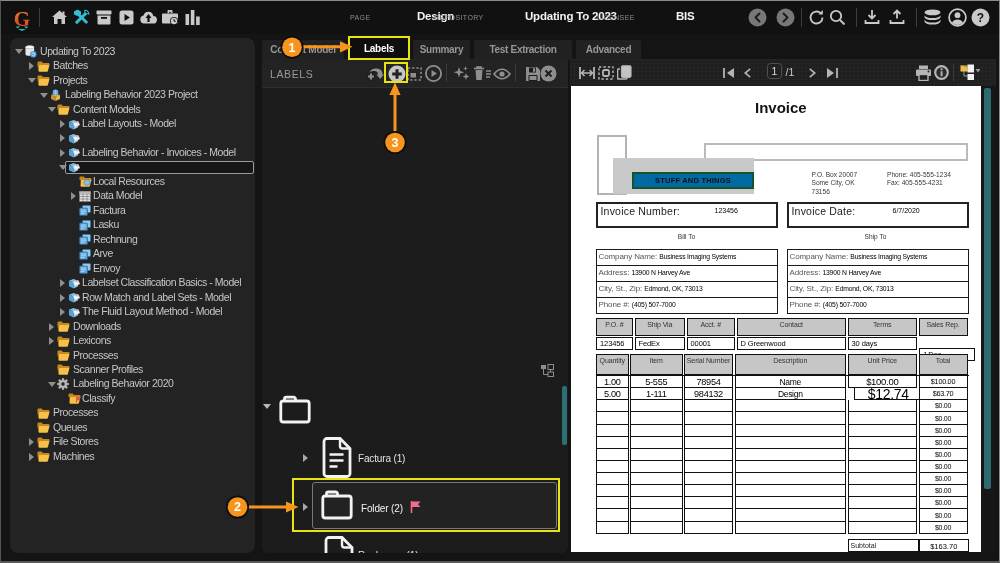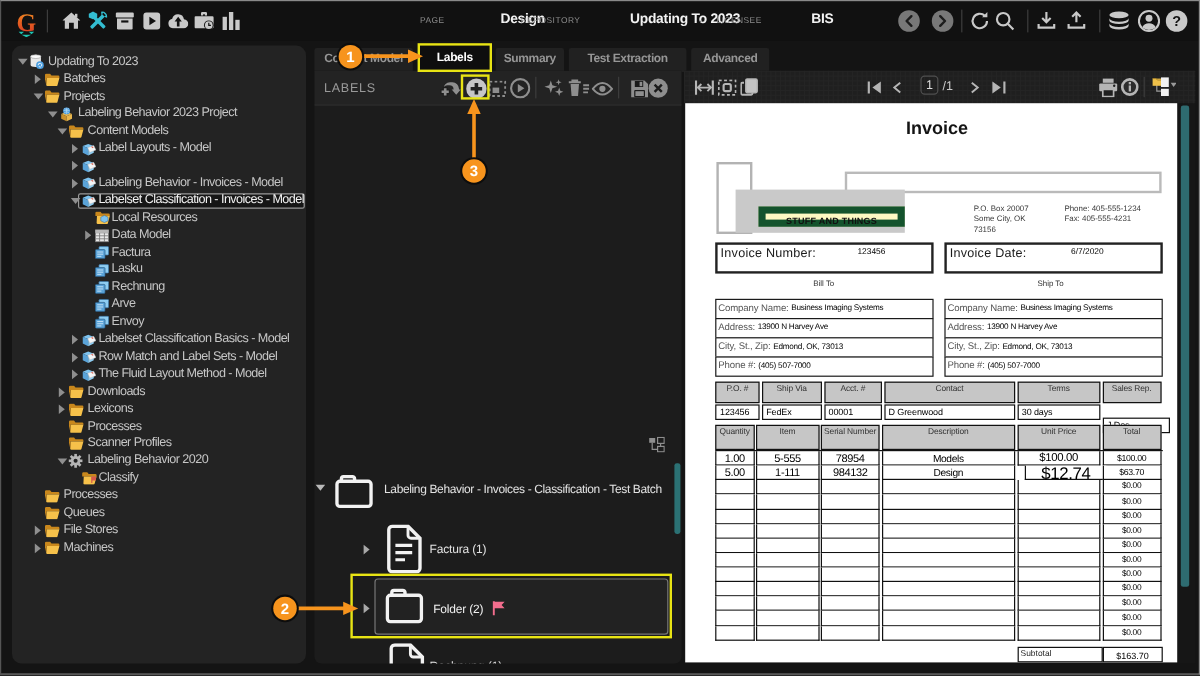--- a/index.html
+++ b/index.html
@@ -209,21 +209,20 @@
 <div class="trow" style="left:72px;top:107.9px;color:#c6c6c6">Labeling Behavior - Invoices - Model</div>
 <div class="selbox" style="left:55px;top:122.9px;width:189px;height:13px"></div>
 <div class="tarr arr-d" style="left:49px;top:126.9px"></div>
 <svg class="abs" style="left:58px;top:123.9px" width="12" height="11" viewBox="0 0 13 12">
 <path d="M1 3 l5-2 5 2 -5 2 Z" fill="#7ec3ef"></path>
 <path d="M1 3 v6 l5 2.5 v-6.5 Z" fill="#5aa3d8"></path>
 <path d="M11 3 v6 l-5 2.5 v-6.5 Z" fill="#8ecdf2"></path>
 <path d="M5.5 4.5 l5.5-2 2 4 -5.5 2.2 Z" fill="#f5f5f5" stroke="#bbb" stroke-width="0.4"></path>
 <path d="M9 3.5 l1.5 1" stroke="#d85a4a" stroke-width="1"></path>
     </svg>
-<div class="trow" style="left:72px;top:122.4px;color:#f2f2f2">Labelset Classification - Invoices - Model</div>
 <svg class="abs" style="left:69px;top:138.3px" width="13" height="11" viewBox="0 0 13 11">
 <path d="M0.5 1.5 a1 1 0 0 1 1-1 h3.2 l1.2 1.5 h5.6 a1 1 0 0 1 1 1 v1 h-12 Z" fill="#c8871c"></path>
 <path d="M1.8 4 h10.7 l-1.6 6 a1 1 0 0 1 -1 0.7 h-7.4 a1 1 0 0 1 -1 -0.8 Z" fill="#f6c14a"></path>
 <path d="M5 5 l3-1.5 3 1.5 0 3 -3 1.5 -3-1.5 Z" fill="#7ec3ef" stroke="#3a77a8" stroke-width="0.5"></path>
     </svg>
 <div class="trow" style="left:83px;top:136.8px;color:#c6c6c6">Local Resources</div>
 <div class="tarr arr-r" style="left:61px;top:154.3px"></div>
 <svg class="abs" style="left:69px;top:152.8px" width="12" height="11" viewBox="0 0 12 11">
 <rect x="0.5" y="0.5" width="11" height="10" fill="#e8e8e8" stroke="#777" stroke-width="0.7"></rect>
 <path d="M0.5 3 h11 M0.5 5.5 h11 M0.5 8 h11 M4 3 v7.5 M8 3 v7.5" stroke="#777" stroke-width="0.7"></path>
@@ -420,21 +419,20 @@
 <rect x="1" y="1" width="5" height="4" fill="#8e8e8e"></rect>
       <rect x="8" y="0.5" width="5.5" height="5" fill="none" stroke="#8e8e8e" stroke-width="1"></rect>
 <rect x="8" y="8" width="5.5" height="4.5" fill="none" stroke="#8e8e8e" stroke-width="1"></rect>
 <path d="M3.5 5 v5.5 h4.5 M10.5 5.5 v2.5" stroke="#8e8e8e" stroke-width="1" fill="none"></path>
     </svg>
 <svg class="ic" style="left:17px;top:336px" width="32" height="29" viewBox="0 0 32 29">
 <rect x="1.8" y="6" width="28.4" height="21" rx="2.5" fill="none" stroke="#f2f2f2" stroke-width="2.8"></rect>
 <path d="M5.5 6 v-2 a1.8 1.8 0 0 1 1.8 -1.8 h7.4 a1.8 1.8 0 0 1 1.8 1.8 v2" fill="none" stroke="#f2f2f2" stroke-width="2.8"></path>
     </svg>
 <div class="tarr arr-d" style="left:1px;top:345px;border-top-color:#b9b9b9"></div>
-<div class="abs" style="left:58px;top:344px;font-size:10px;letter-spacing:-0.3px;color:#e2e2e2;white-space:nowrap">Labeling Behavior - Invoices - Classification - Test Batch</div>
 <svg class="ic" style="left:59px;top:378px" width="31" height="41" viewBox="0 0 31 41">
 <path d="M6 1.5 h13 l10 10 v25 a3 3 0 0 1 -3 3 h-20 a3 3 0 0 1 -3 -3 v-32 a3 3 0 0 1 3 -3 Z" fill="none" stroke="#f2f2f2" stroke-width="2.8"></path>
 <path d="M19 1.5 v7.5 a2.5 2.5 0 0 0 2.5 2.5 h7.5" fill="none" stroke="#f2f2f2" stroke-width="2.4"></path>
 <path d="M8.5 17.5 h14 M8.5 23.5 h14 M8.5 29.5 h8" stroke="#f2f2f2" stroke-width="2.6"></path>
     </svg>
 <div class="tarr arr-r" style="left:41px;top:395px;border-left-color:#a8a8a8"></div>
 <div class="abs" style="left:96px;top:393.5px;font-size:10px;letter-spacing:-0.15px;color:#e2e2e2;white-space:nowrap">Factura (1)</div>
 <div class="abs" style="left:50px;top:423px;width:245px;height:47px;border:1px solid #777;border-radius:3px;background:#222"></div>
 <div class="ybox" style="left:30px;top:419px;width:268px;height:54px"></div>
 <svg class="ic" style="left:59px;top:430px" width="32" height="31" viewBox="0 0 32 31">
@@ -502,21 +500,21 @@
 <path d="M0.5 1.5 h3 l1 1.2 h3" fill="none" stroke="#a8832a" stroke-width="0.8"></path>
 <rect x="7.5" y="0.5" width="6.5" height="8" fill="#f2f2f2"></rect>
 <rect x="7.5" y="10" width="6.5" height="6" fill="#f2f2f2"></rect>
 <path d="M15.5 5 l2.5 3.5 2.5-3.5 Z" fill="#9a9a9a"></path>
     </svg>
     <div id="doc">
       <div class="abs" style="left:184.5px;top:13px;font-size:15px;font-weight:bold;color:#141414">Invoice</div>
 <div class="abs" style="left:26px;top:49px;width:30px;height:60px;border:2px solid #b3b3b3"></div>
 <div class="abs" style="left:133px;top:57px;width:264px;height:18px;border:2px solid #bababa"></div>
 <div class="abs" style="left:42px;top:72px;width:141px;height:36px;background:#c9c9c9"></div>
-<div class="abs" style="left:61.5px;top:85.5px;width:122px;height:17px;background:#fef9c3;border:6px solid #14532d;font-size:7.5px;font-weight:bold;color:#111;text-align:center;line-height:13px;letter-spacing:0.2px">STUFF AND THINGS</div>
+<div class="abs" style="left:61.5px;top:85.5px;width:122px;height:17px;background:#0369a1;border:2px solid #14532d;font-size:7.5px;font-weight:bold;color:#111;text-align:center;line-height:13px;letter-spacing:0.2px">STUFF AND THINGS</div>
 <div class="abs" style="left:241px;top:84.5px;font-size:6.6px;color:#383838;line-height:8.6px">P.O. Box 20007<br>Some City, OK<br>73156</div>
 <div class="abs" style="left:316.5px;top:84.5px;font-size:6.6px;color:#383838;line-height:8.6px">Phone: 405-555-1234<br>Fax: 405-555-4231</div>
 <div class="abs" style="left:25px;top:116px;width:182px;height:26px;border:2px solid #222"></div>
 <div class="abs" style="left:30px;top:119px;font-size:10.5px;color:#1a1a1a;letter-spacing:0.2px">Invoice Number:</div>
 <div class="abs" style="left:144px;top:121px;font-size:7px;color:#000">123456</div>
 <div class="abs" style="left:216px;top:116px;width:182px;height:26px;border:2px solid #222"></div>
 <div class="abs" style="left:221px;top:119px;font-size:10.5px;color:#1a1a1a;letter-spacing:0.2px">Invoice Date:</div>
 <div class="abs" style="left:322px;top:121px;font-size:7px;color:#000">6/7/2020</div>
 <div class="abs" style="left:96px;top:147px;width:40px;font-size:6.6px;color:#333;text-align:center">Bill To</div>
 <div class="abs" style="left:285px;top:147px;width:40px;font-size:6.6px;color:#333;text-align:center">Ship To</div>
@@ -550,21 +548,21 @@
 <div class="dcell" style="left:348px;top:262px;width:56px;height:13px">J Doe</div>
 <div class="hcell" style="left:25.5px;top:268px;width:32.5px;height:21px">Quantity</div>
 <div class="hcell" style="left:59.5px;top:268px;width:52.5px;height:21px">Item</div>
 <div class="hcell" style="left:113.5px;top:268px;width:49.0px;height:21px">Serial Number</div>
 <div class="hcell" style="left:164px;top:268px;width:111.5px;height:21px">Description</div>
 <div class="hcell" style="left:277px;top:268px;width:69.5px;height:21px">Unit Price</div>
 <div class="hcell" style="left:348px;top:268px;width:49.0px;height:21px">Total</div>
 <div class="ccell" style="left:25.5px;top:290px;width:32.5px;height:12px;font-size:9.2px;letter-spacing:-0.3px;border-bottom:1px solid #111;line-height:12px">1.00</div>
 <div class="ccell" style="left:59.5px;top:290px;width:52.5px;height:12px;font-size:9.2px;letter-spacing:-0.3px;border-bottom:1px solid #111;line-height:12px">5-555</div>
 <div class="ccell" style="left:113.5px;top:290px;width:49.0px;height:12px;font-size:9.2px;letter-spacing:-0.3px;border-bottom:1px solid #111;line-height:12px">78954</div>
-<div class="ccell" style="left:164px;top:290px;width:111.5px;height:12px;font-size:8.5px;letter-spacing:-0.3px;border-bottom:1px solid #111;line-height:12px">Models</div>
+<div class="ccell" style="left:164px;top:290px;width:111.5px;height:12px;font-size:8.5px;letter-spacing:-0.3px;border-bottom:1px solid #111;line-height:12px">Name</div>
 <div class="ccell" style="left:277px;top:290px;width:69.5px;height:12px;font-size:9.5px;letter-spacing:-0.3px;border-bottom:1px solid #111;line-height:12px">$100.00</div>
 <div class="ccell" style="left:348px;top:290px;width:49.0px;height:12px;font-size:7.3px;letter-spacing:-0.3px;border-bottom:1px solid #111;line-height:12px">$100.00</div>
 <div class="ccell" style="left:25.5px;top:302px;width:32.5px;height:12px;font-size:9.2px;letter-spacing:-0.3px;border-bottom:1px solid #111;line-height:12px">5.00</div>
 <div class="ccell" style="left:59.5px;top:302px;width:52.5px;height:12px;font-size:9.2px;letter-spacing:-0.3px;border-bottom:1px solid #111;line-height:12px">1-111</div>
 <div class="ccell" style="left:113.5px;top:302px;width:49.0px;height:12px;font-size:9.2px;letter-spacing:-0.3px;border-bottom:1px solid #111;line-height:12px">984132</div>
 <div class="ccell" style="left:164px;top:302px;width:111.5px;height:12px;font-size:8.5px;letter-spacing:-0.3px;border-bottom:1px solid #111;line-height:12px">Design</div>
 <div class="ccell" style="left:283px;top:302px;width:69.5px;height:12px;font-size:14px;letter-spacing:-0.3px;border-bottom:1px solid #111;line-height:12px">$12.74</div>
 <div class="ccell" style="left:348px;top:302px;width:49.0px;height:12px;font-size:7.3px;letter-spacing:-0.3px;border-bottom:1px solid #111;line-height:12px">$63.70</div>
 <div class="ccell" style="left:25.5px;top:314px;width:32.5px;height:12px;font-size:7px;letter-spacing:-0.3px;border-bottom:1px solid #111;line-height:12px"></div>
 <div class="ccell" style="left:59.5px;top:314px;width:52.5px;height:12px;font-size:7px;letter-spacing:-0.3px;border-bottom:1px solid #111;line-height:12px"></div>

